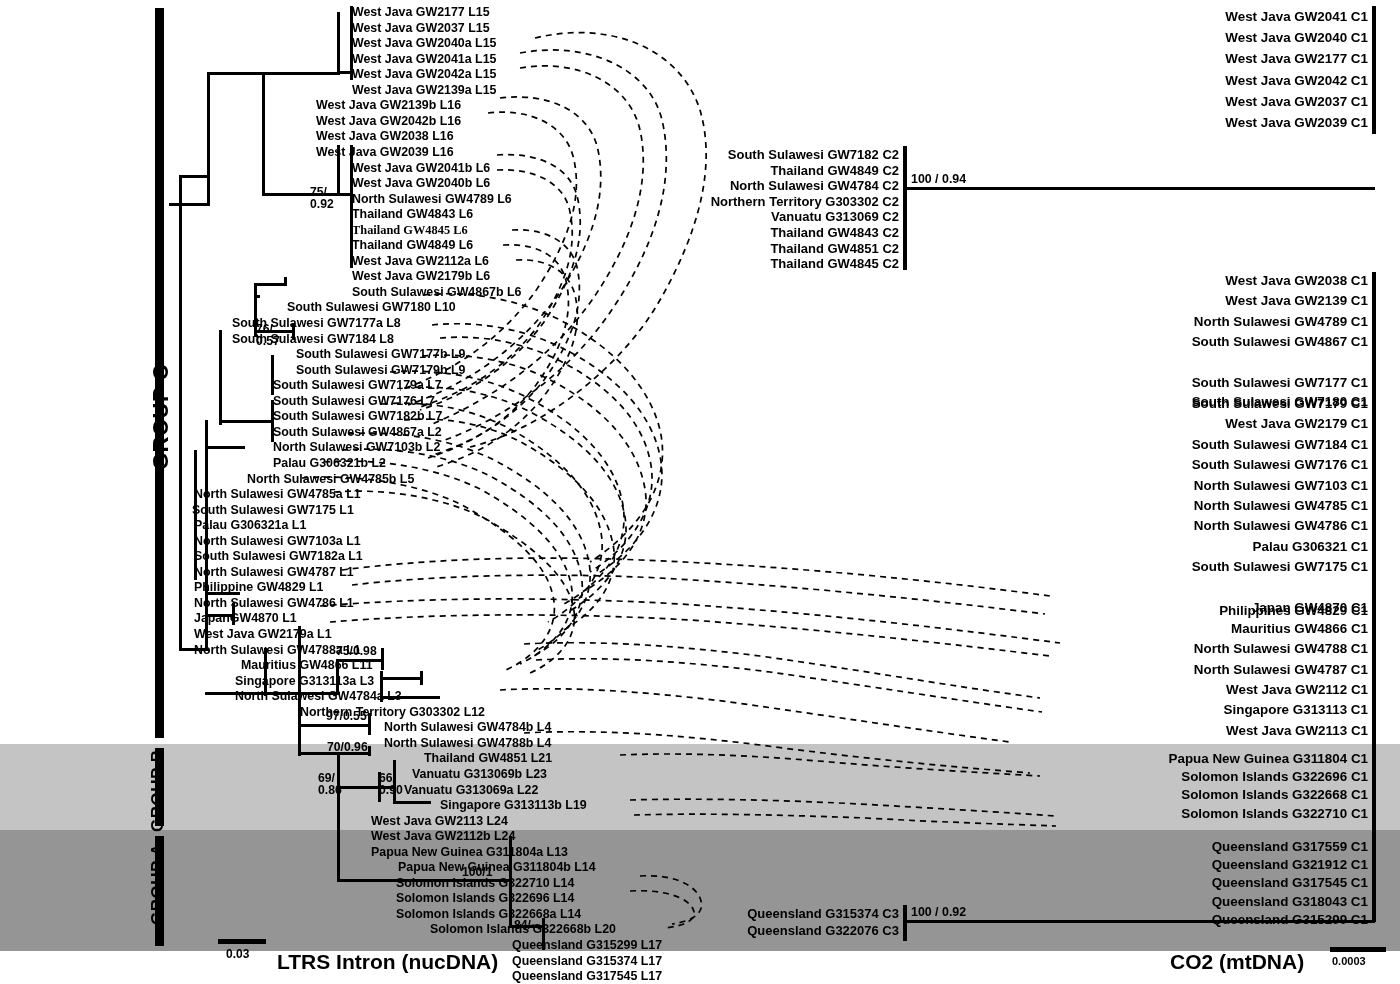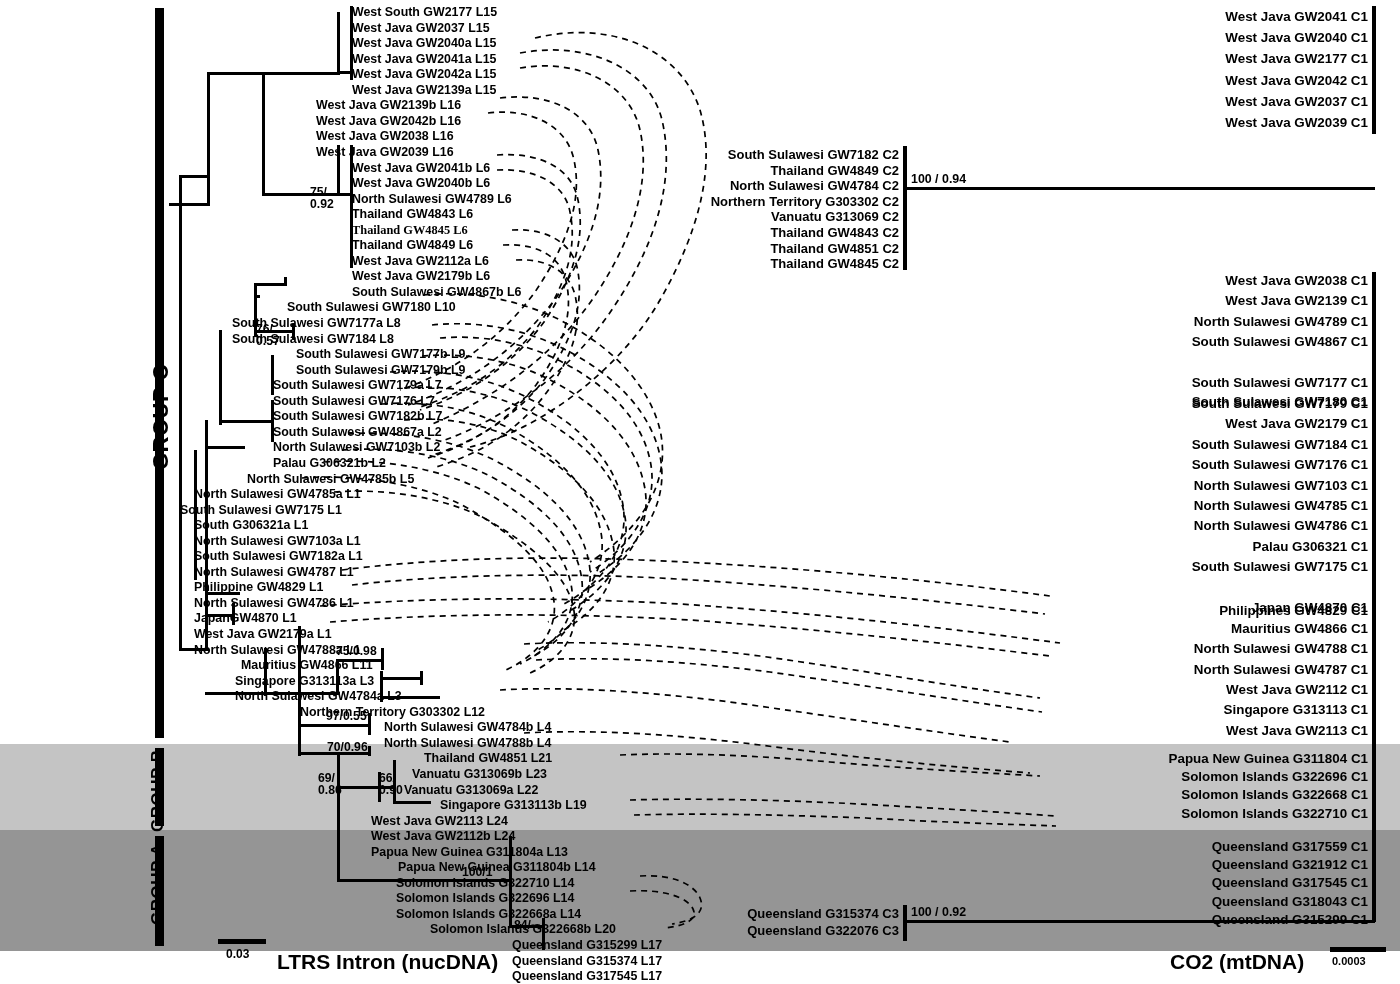--- a/index.html
+++ b/index.html
@@ -208,21 +208,21 @@
       <path d="M524,733 C600,729 680,735 760,745 C850,757 940,766 1030,773"></path>
       <path d="M620,755 C690,752 760,756 830,762 C900,768 970,772 1040,776"></path>
       <path d="M630,800 C700,798 780,800 860,804 C930,808 1000,812 1055,816"></path>
       <path d="M634,815 C706,813 786,815 866,818 C936,822 1000,824 1056,826"></path>
       <path d="M640,876 C672,874 694,884 700,898 C706,912 694,921 672,924"></path>
       <path d="M630,891 C665,889 688,898 693,909 C698,919 686,926 664,928"></path>
     </g>
   </svg>
 
   <div id="left-tips">
-      <div class="tip tl" style="left: 352px; top: 6px;">West South GW2177 L15</div>
+      <div class="tip tl" style="left: 352px; top: 6px;">West Java GW2177 L15</div>
       <div class="tip tl" style="left: 352px; top: 21.55px;">West Java GW2037 L15</div>
       <div class="tip tl" style="left: 352px; top: 37.1px;">West Java GW2040a L15</div>
       <div class="tip tl" style="left: 352px; top: 52.65px;">West Java GW2041a L15</div>
       <div class="tip tl" style="left: 352px; top: 68.2px;">West Java GW2042a L15</div>
       <div class="tip tl" style="left: 352px; top: 83.75px;">West Java GW2139a L15</div>
       <div class="tip tl" style="left: 316px; top: 99.3px;">West Java GW2139b L16</div>
       <div class="tip tl" style="left: 316px; top: 114.85px;">West Java GW2042b L16</div>
       <div class="tip tl" style="left: 316px; top: 130.4px;">West Java GW2038 L16</div>
       <div class="tip tl" style="left: 316px; top: 145.95px;">West Java GW2039 L16</div>
       <div class="tip tl" style="left: 352px; top: 161.5px;">West Java GW2041b L6</div>
@@ -240,22 +240,22 @@
       <div class="tip tl" style="left: 296px; top: 348.1px;">South Sulawesi GW7177b L9</div>
       <div class="tip tl" style="left: 296px; top: 363.65px;">South Sulawesi GW7179b L9</div>
       <div class="tip tl" style="left: 273px; top: 379.2px;">South Sulawesi GW7179a L7</div>
       <div class="tip tl" style="left: 273px; top: 394.75px;">South Sulawesi GW7176 L7</div>
       <div class="tip tl" style="left: 273px; top: 410.3px;">South Sulawesi GW7182b L7</div>
       <div class="tip tl" style="left: 273px; top: 425.85px;">South Sulawesi GW4867a L2</div>
       <div class="tip tl" style="left: 273px; top: 441.4px;">North Sulawesi GW7103b L2</div>
       <div class="tip tl" style="left: 273px; top: 456.95px;">Palau G306321b L2</div>
       <div class="tip tl" style="left: 247px; top: 472.5px;">North Sulawesi GW4785b L5</div>
       <div class="tip tl" style="left: 194px; top: 488.05px;">North Sulawesi GW4785a L1</div>
-      <div class="tip tl" style="left: 180px; top: 503.6px;">South Sulawesi GW7175 L1</div>
-      <div class="tip tl" style="left: 194px; top: 519.15px;">South G306321a L1</div>
+      <div class="tip tl" style="left: 192px; top: 503.6px;">South Sulawesi GW7175 L1</div>
+      <div class="tip tl" style="left: 194px; top: 519.15px;">Palau G306321a L1</div>
       <div class="tip tl" style="left: 194px; top: 534.7px;">North Sulawesi GW7103a L1</div>
       <div class="tip tl" style="left: 194px; top: 550.25px;">South Sulawesi GW7182a L1</div>
       <div class="tip tl" style="left: 194px; top: 565.8px;">North Sulawesi GW4787 L1</div>
       <div class="tip tl" style="left: 194px; top: 581.35px;">Philippine GW4829 L1</div>
       <div class="tip tl" style="left: 194px; top: 596.9px;">North Sulawesi GW4786 L1</div>
       <div class="tip tl" style="left: 194px; top: 612.45px;">JapanGW4870 L1</div>
       <div class="tip tl" style="left: 194px; top: 628px;">West Java GW2179a L1</div>
       <div class="tip tl" style="left: 194px; top: 643.55px;">North Sulawesi GW4788a L1</div>
       <div class="tip tl" style="left: 241px; top: 659.1px;">Mauritius GW4866 L11</div>
       <div class="tip tl" style="left: 235px; top: 674.65px;">Singapore G313113a L3</div>

